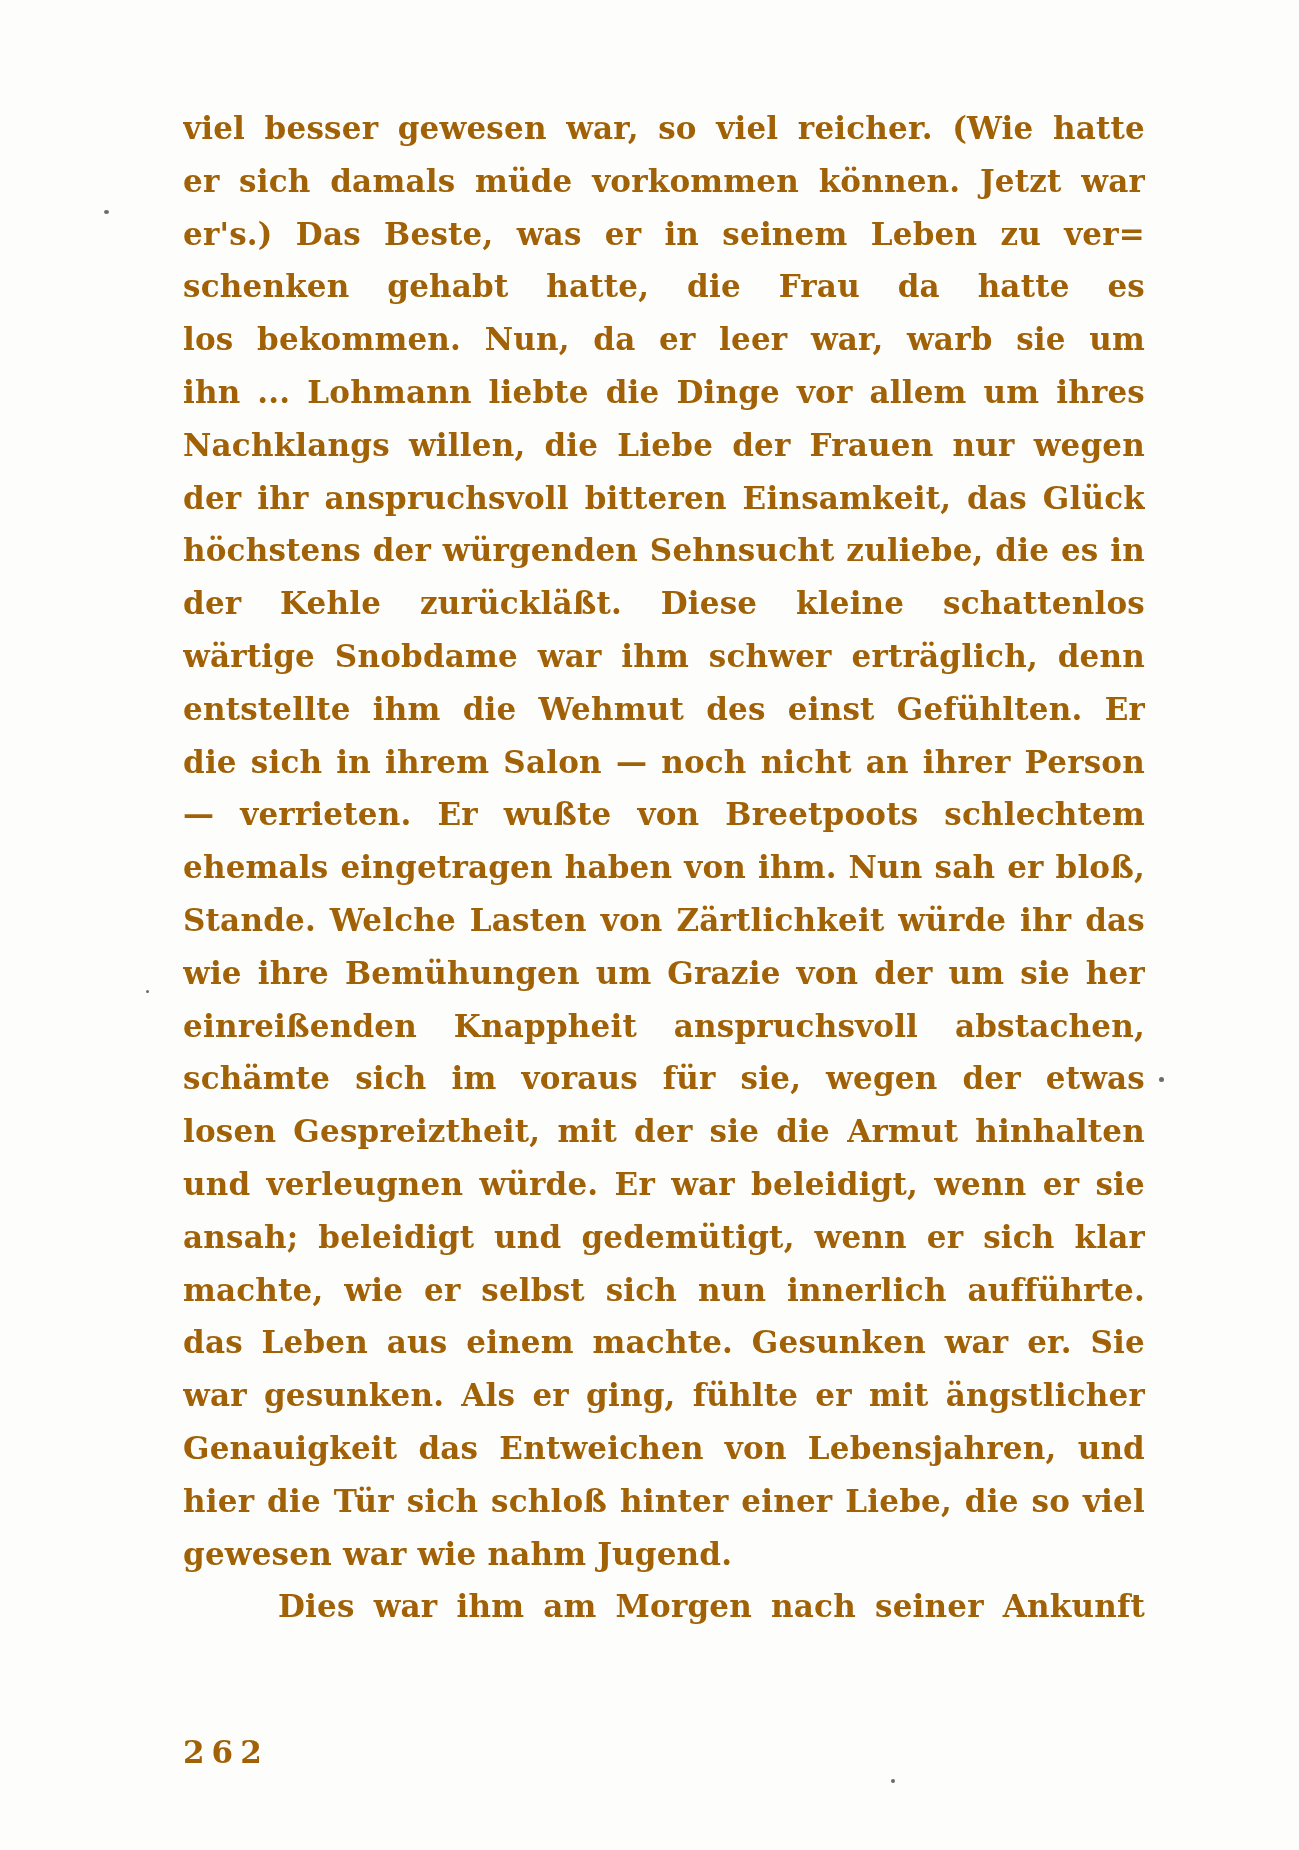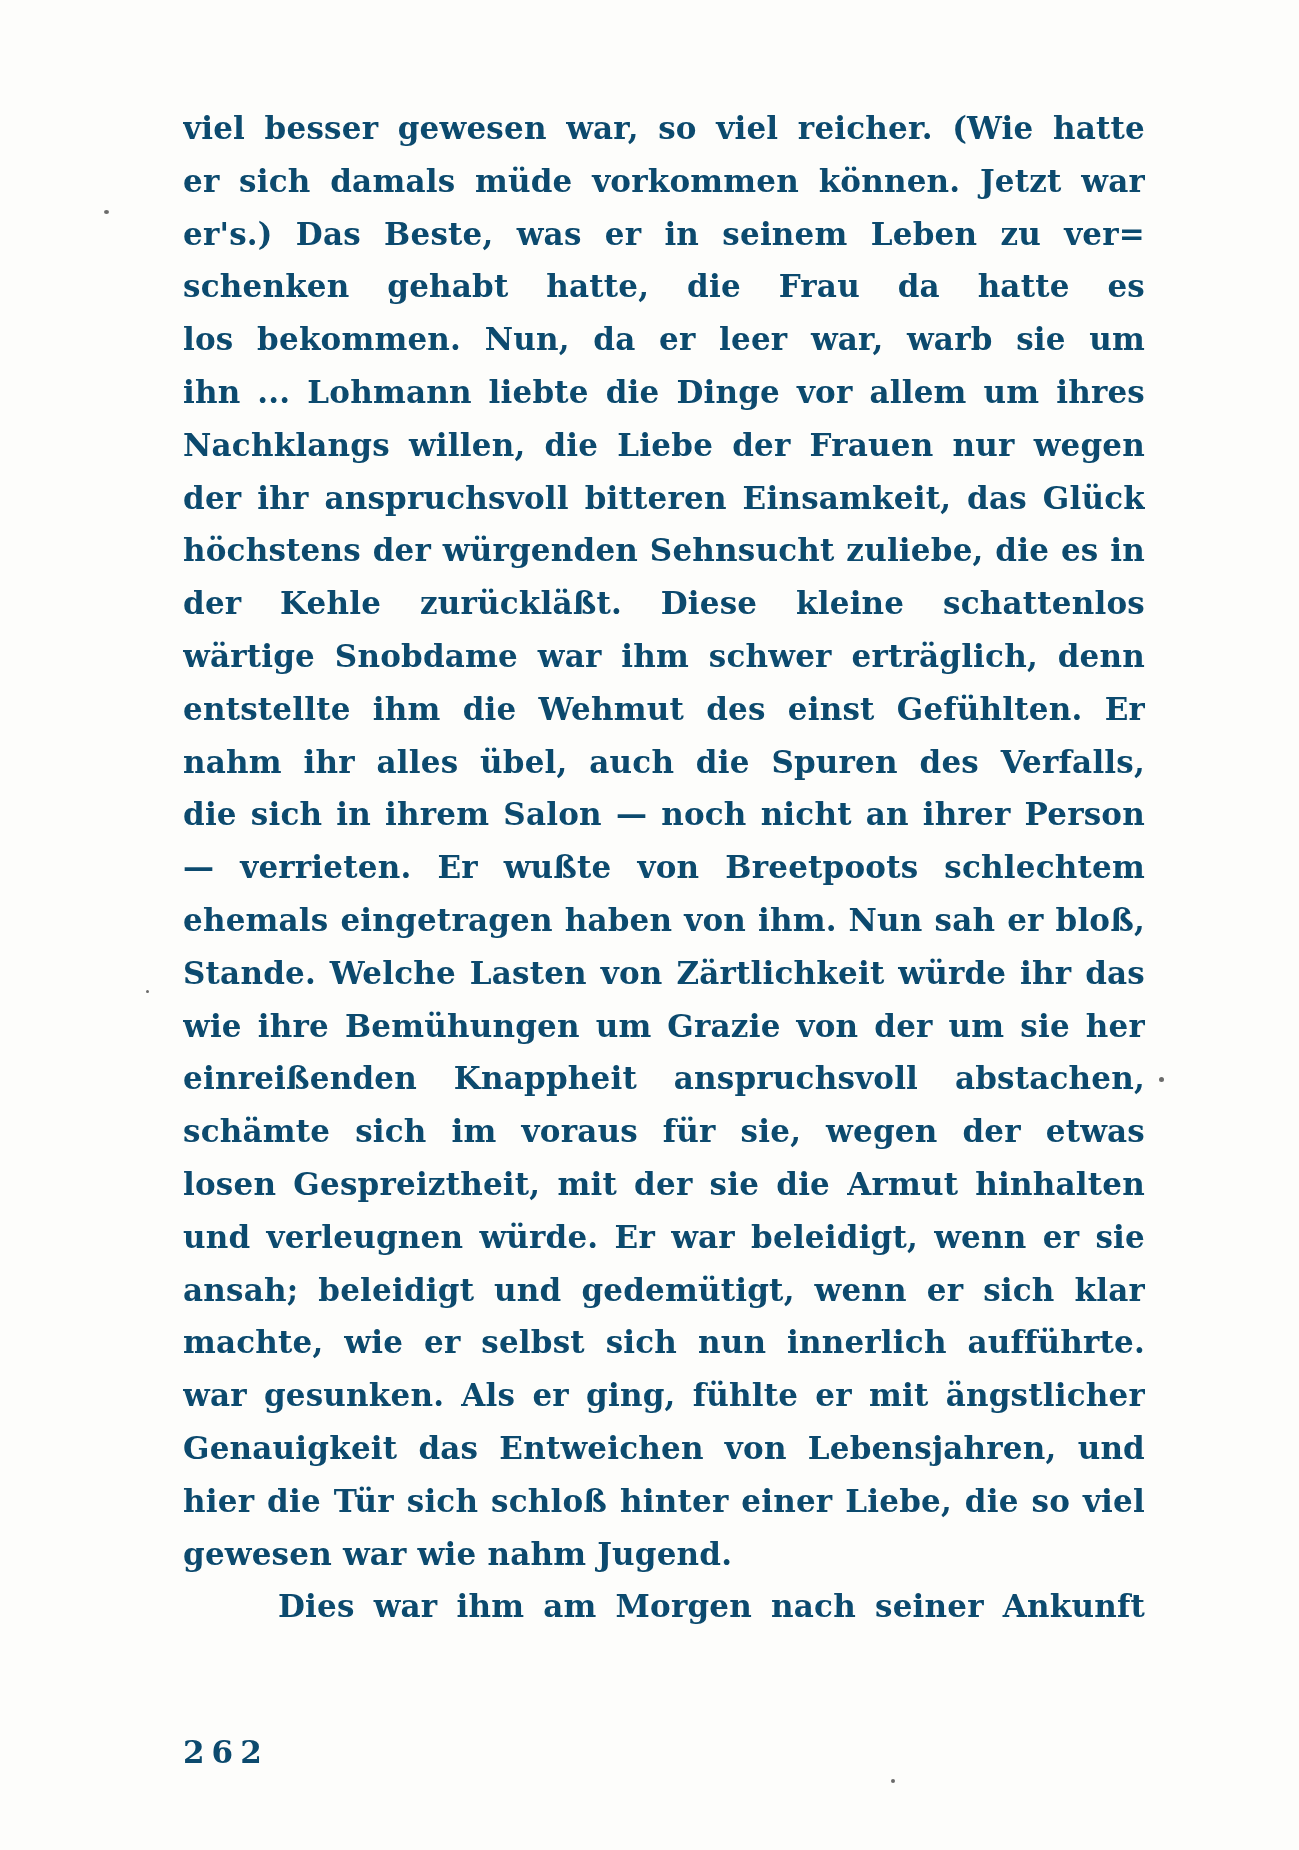--- a/index.html
+++ b/index.html
@@ -57,46 +57,46 @@
     opacity: 0.75;
   }
   .speck.s1 { left: 104px;  top: 210px;  width: 5px; height: 4px; }
   .speck.s2 { left: 1159px; top: 1077px; width: 5px; height: 5px; }
   .speck.s3 { left: 891px;  top: 1779px; width: 4px; height: 4px; }
   .speck.s4 { left: 146px;  top: 990px;  width: 3px; height: 3px; }
 </style>
 </head>
 <body>
 
-<div class="page" style="color: #0c4a6e; background: rgb(253, 253, 251);">
+<div class="page" style="color: #a16207; background: rgb(253, 253, 251);">
   <div class="text-block" id="body-text">
       <div class="line justified">viel besser gewesen war, so viel reicher.  (Wie hatte</div>
       <div class="line justified">er sich damals müde vorkommen können.  Jetzt war</div>
       <div class="line justified">er's.)  Das Beste, was er in seinem Leben zu ver=</div>
       <div class="line justified">schenken gehabt hatte, die Frau da hatte es ahnungs=</div>
       <div class="line justified">los bekommen.  Nun, da er leer war, warb sie um</div>
       <div class="line justified">ihn ... Lohmann liebte die Dinge vor allem um ihres</div>
       <div class="line justified">Nachklangs willen, die Liebe der Frauen nur wegen</div>
       <div class="line justified">der ihr anspruchsvoll bitteren Einsamkeit, das Glück</div>
       <div class="line justified">höchstens der würgenden Sehnsucht zuliebe, die es in</div>
       <div class="line justified">der Kehle zurückläßt.  Diese kleine schattenlos gegen=</div>
       <div class="line justified">wärtige Snobdame war ihm schwer erträglich, denn sie</div>
       <div class="line justified">entstellte ihm die Wehmut des einst Gefühlten.  Er</div>
-      <div class="line justified">nahm ihr alles übel, auch die Spuren des Verfalls,</div>
       <div class="line justified">die sich in ihrem Salon — noch nicht an ihrer Person</div>
       <div class="line justified">— verrieten.  Er wußte von Breetpoots schlechtem</div>
       <div class="line justified">ehemals eingetragen haben von ihm.  Nun sah er bloß,</div>
       <div class="line justified">Stande.  Welche Lasten von Zärtlichkeit würde ihr das</div>
       <div class="line justified">wie ihre Bemühungen um Grazie von der um sie her</div>
       <div class="line justified">einreißenden Knappheit anspruchsvoll abstachen, und</div>
       <div class="line justified">schämte sich im voraus für sie, wegen der etwas würde=</div>
       <div class="line justified">losen Gespreiztheit, mit der sie die Armut hinhalten</div>
       <div class="line justified">und verleugnen würde.  Er war beleidigt, wenn er sie</div>
       <div class="line justified">ansah; beleidigt und gedemütigt, wenn er sich klar</div>
       <div class="line justified">machte, wie er selbst sich nun innerlich aufführte. Was</div>
+      <div class="line justified">das Leben aus einem machte.  Gesunken war er.  Sie</div>
       <div class="line justified">war gesunken.  Als er ging, fühlte er mit ängstlicher</div>
       <div class="line justified">Genauigkeit das Entweichen von Lebensjahren, und daß</div>
       <div class="line justified">hier die Tür sich schloß hinter einer Liebe, die so viel</div>
       <div class="line paragraph-end">gewesen war wie nahm Jugend.</div>
       <div class="line paragraph-start">Dies war ihm am Morgen nach seiner Ankunft</div>
     </div>
   <div class="page-number">262</div>
   <div class="speck s1"></div>
   <div class="speck s2"></div>
   <div class="speck s3"></div>

